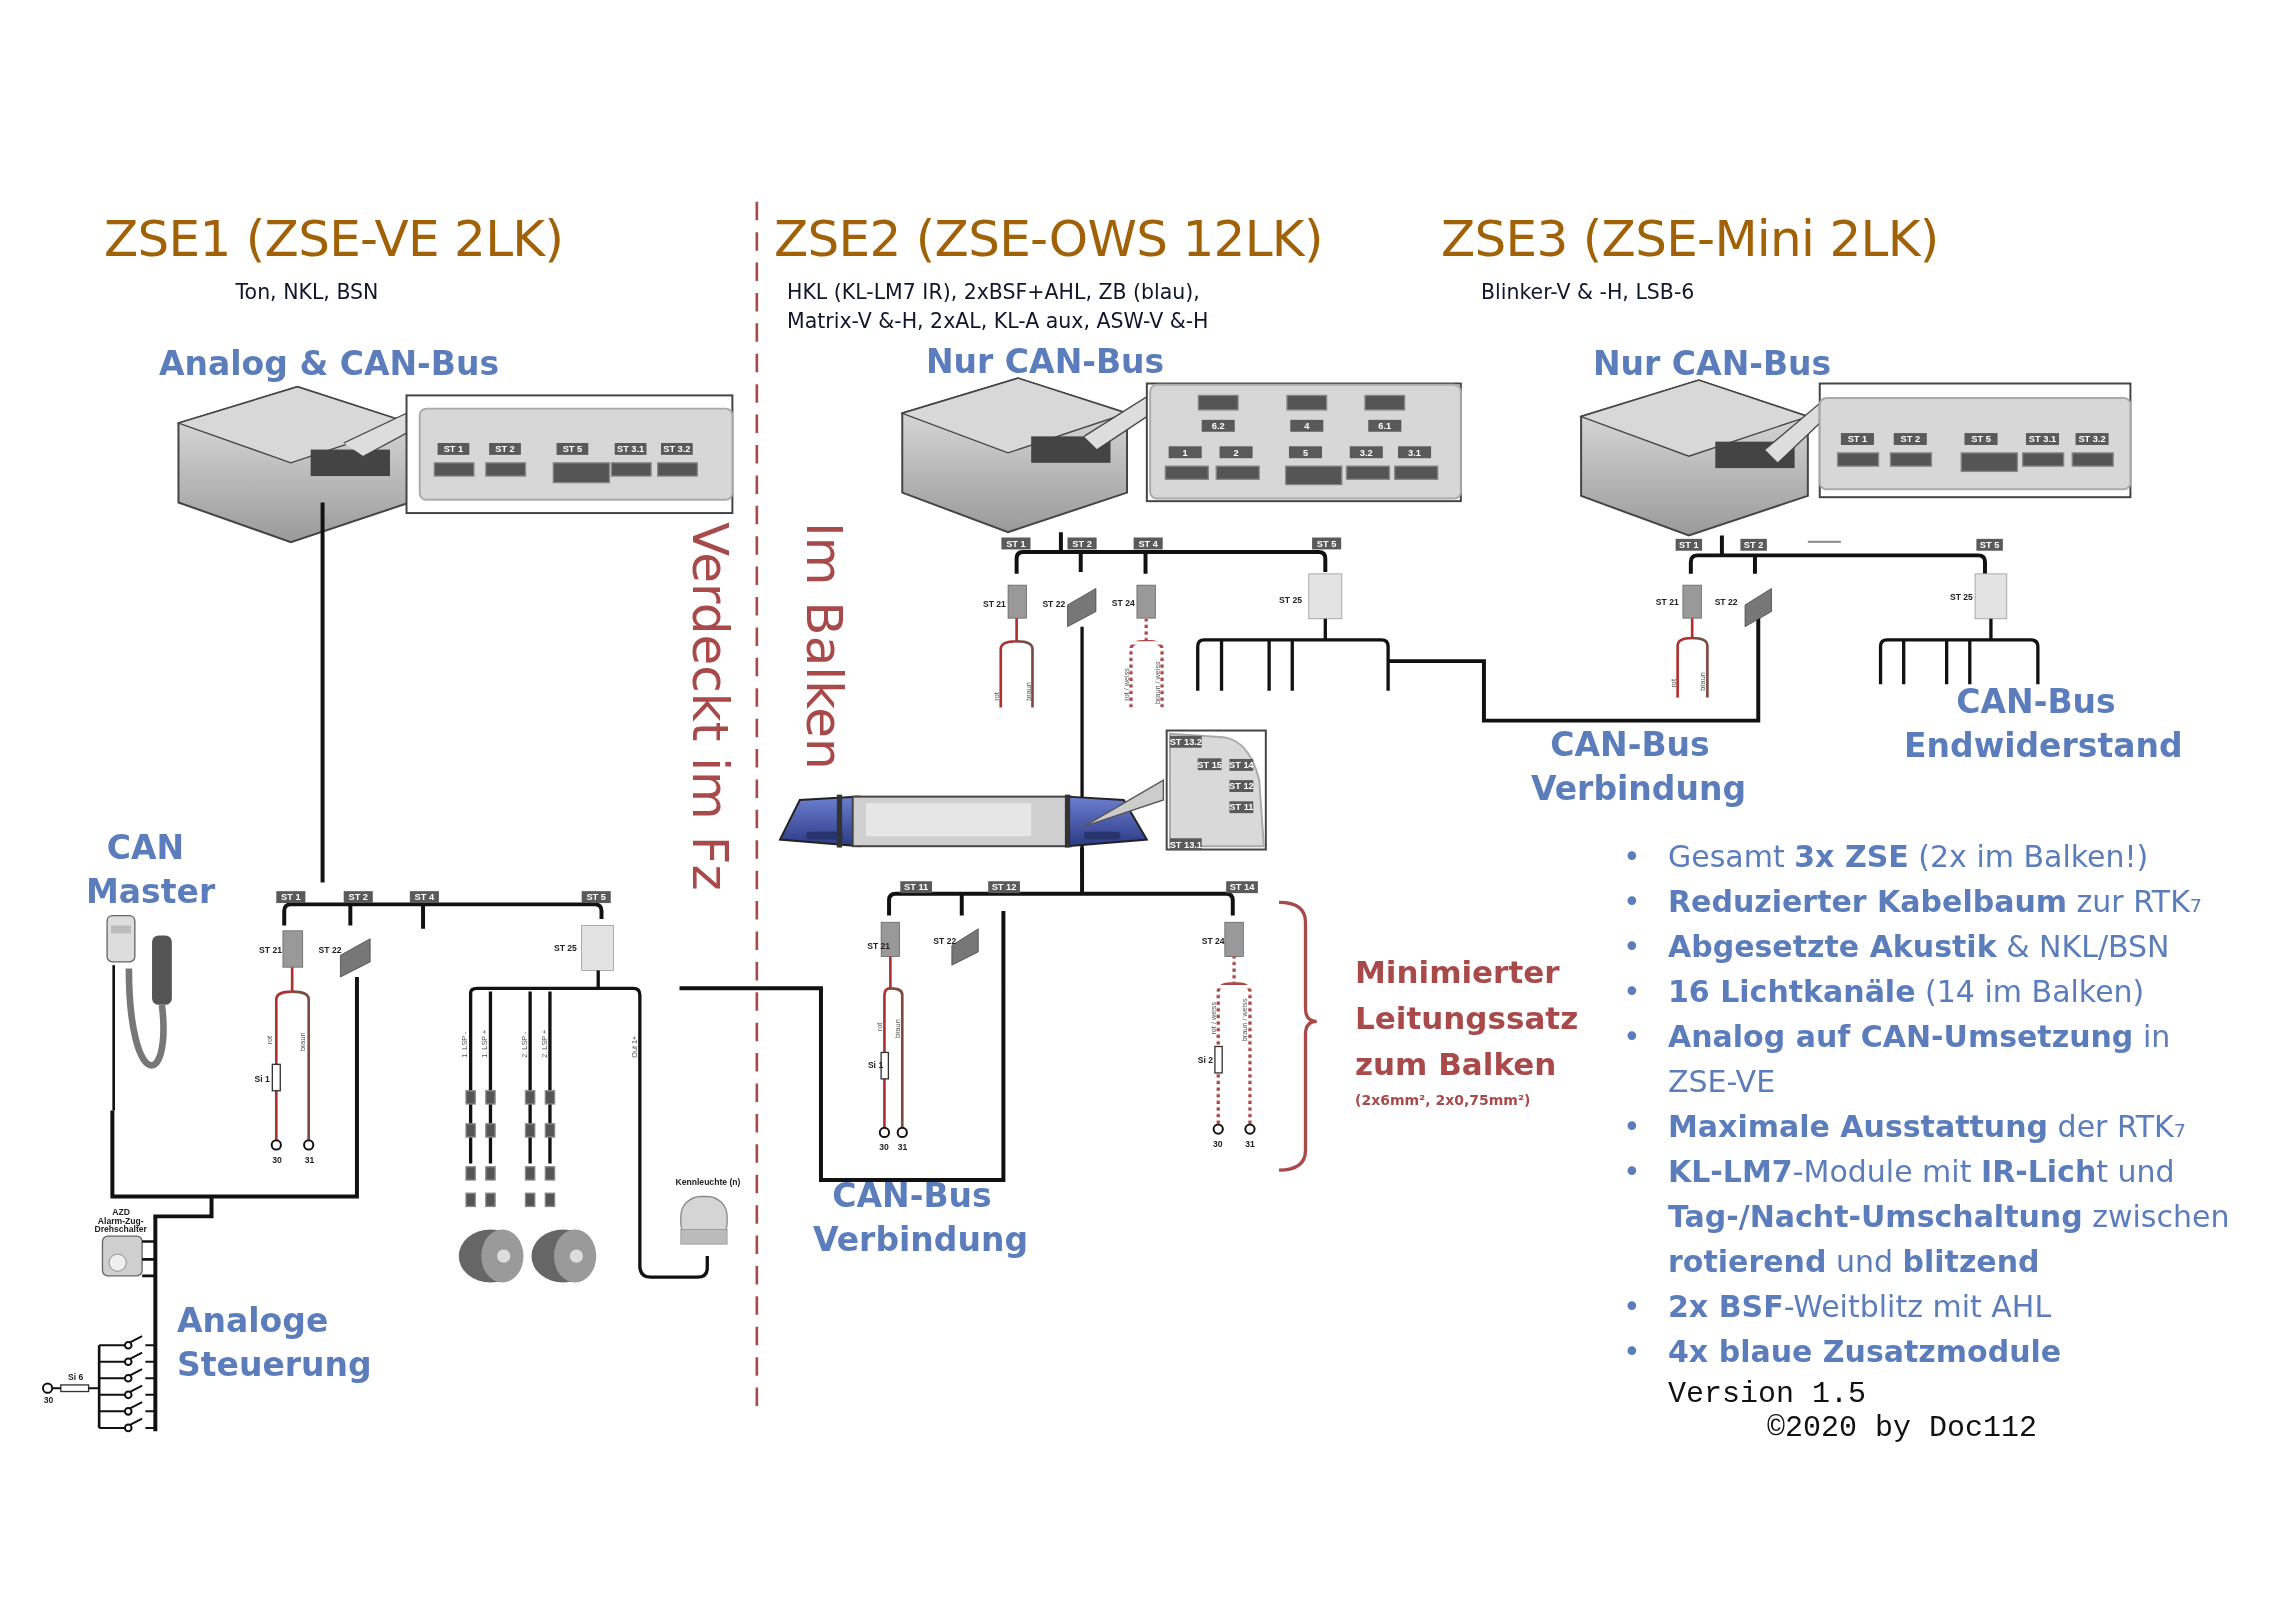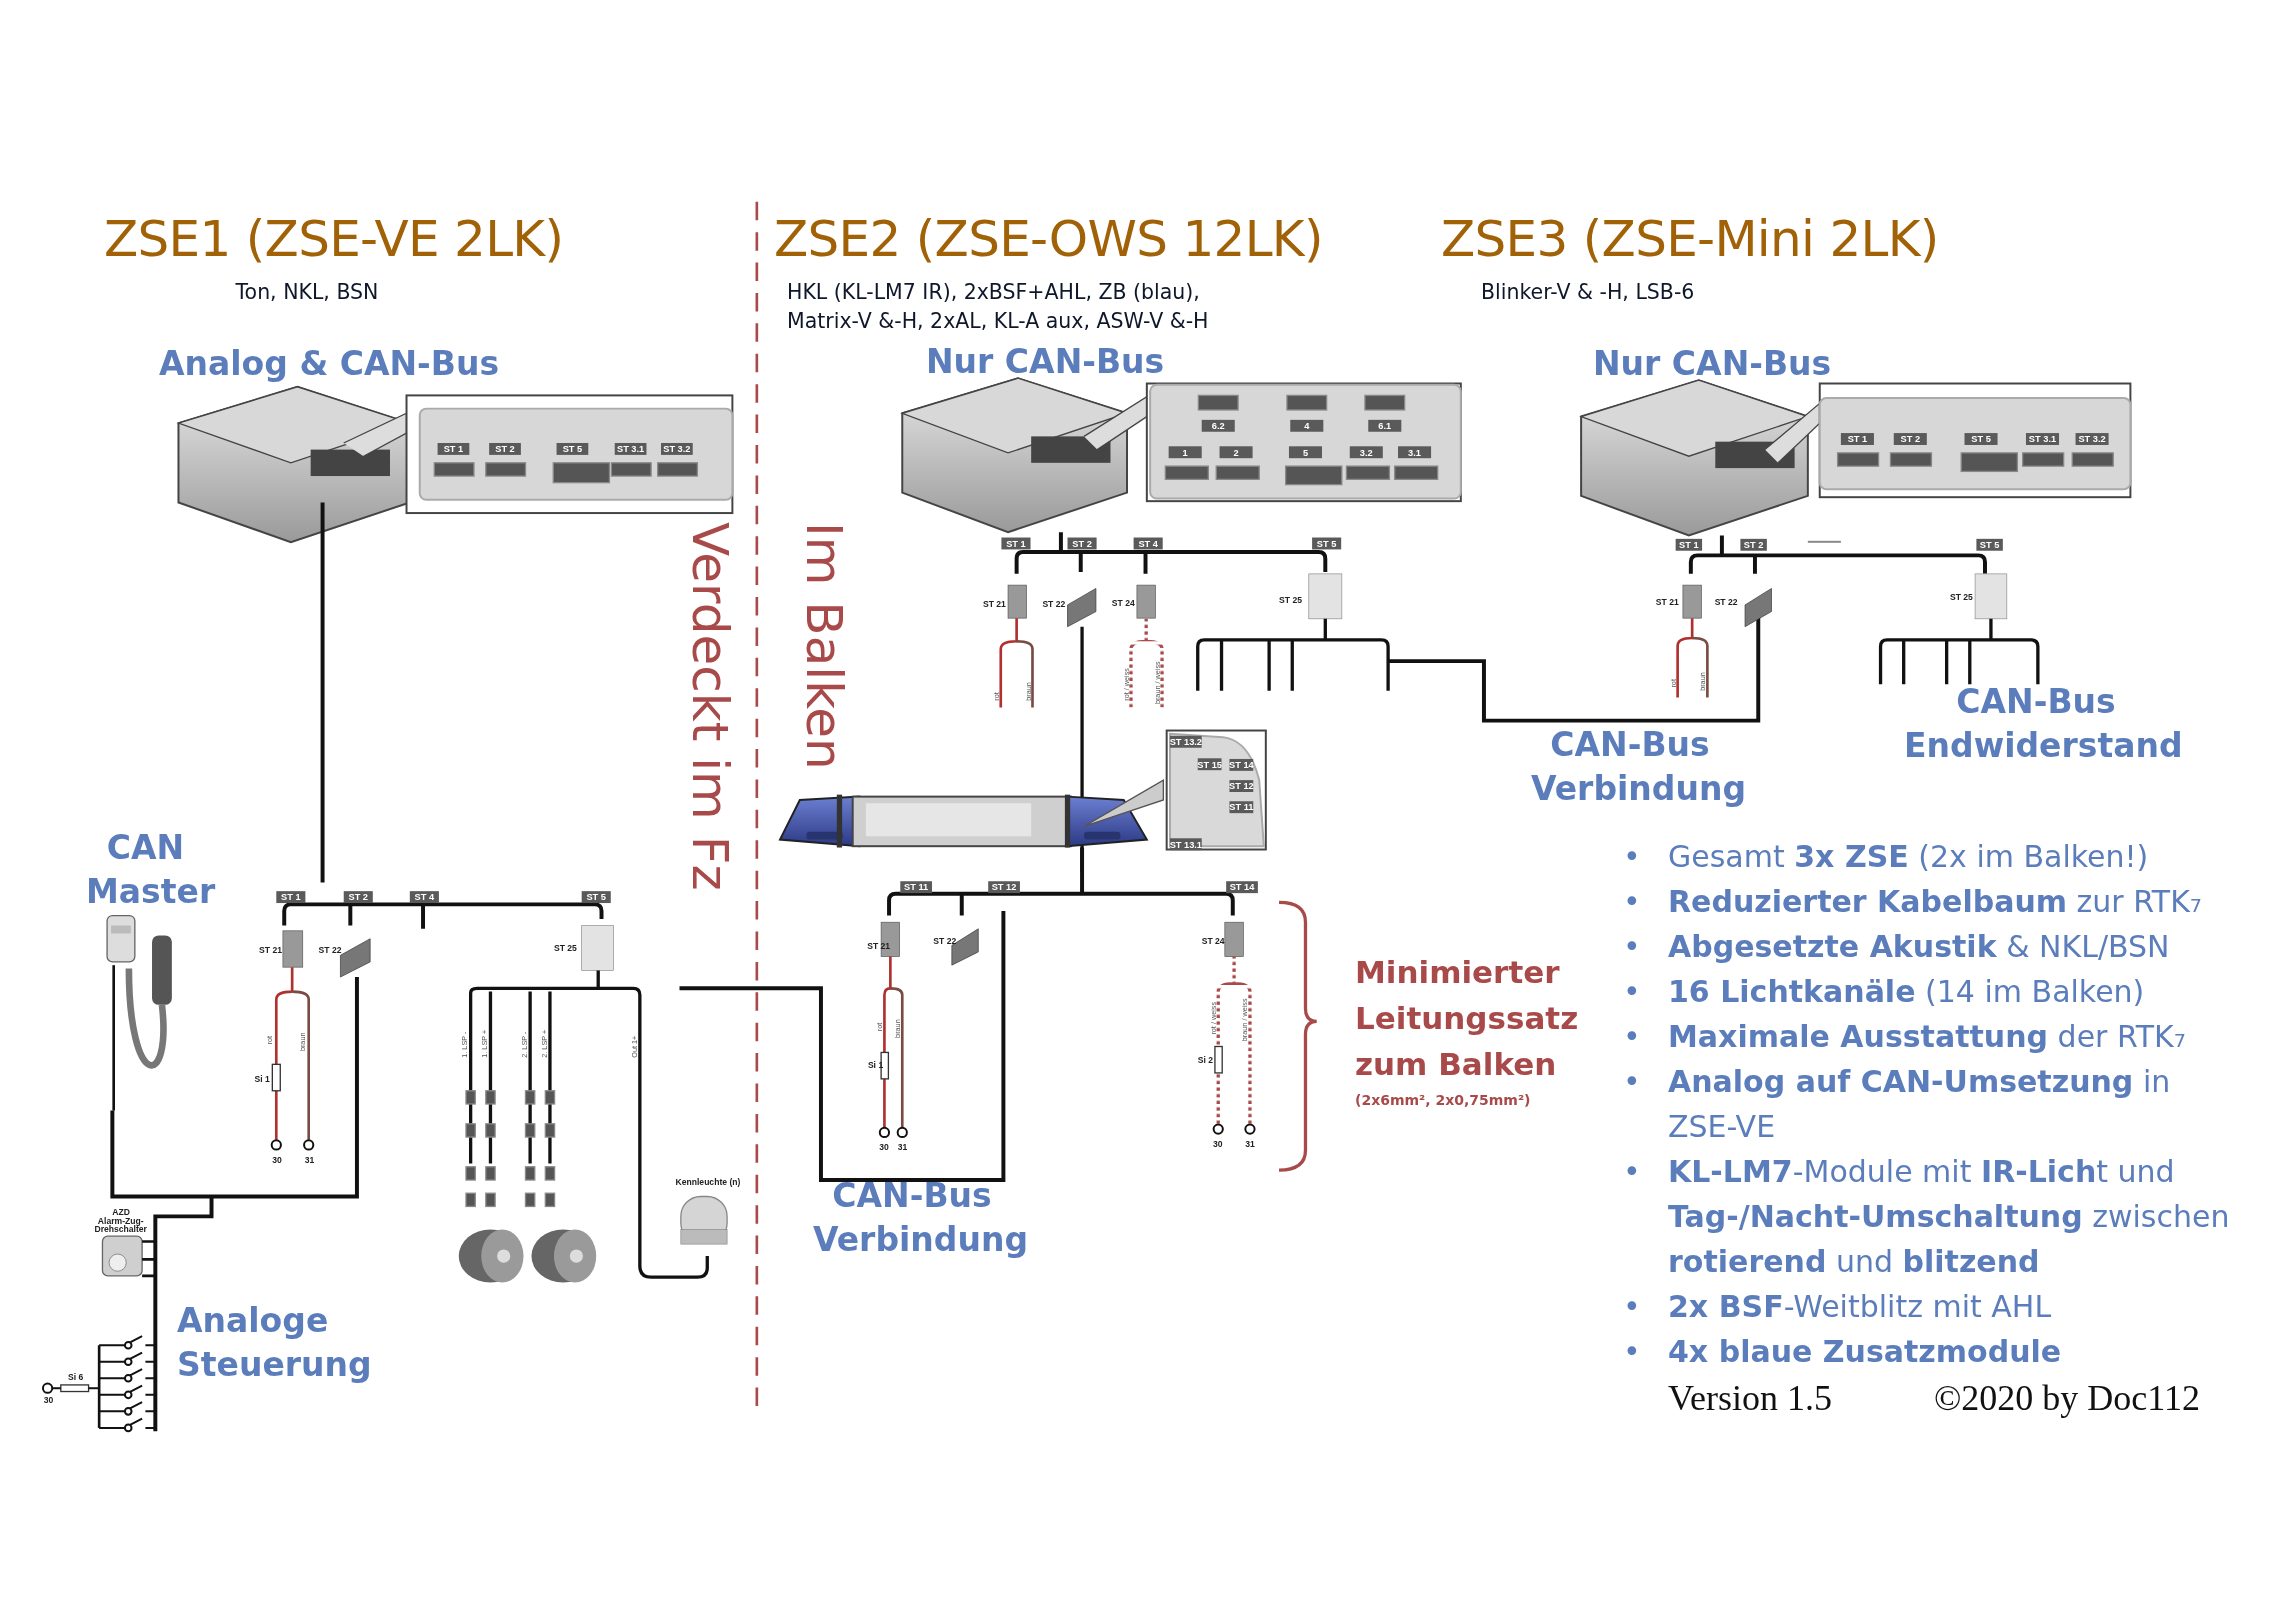--- a/index.html
+++ b/index.html
@@ -12,21 +12,21 @@
   .lbl-blue{font-size:33px;line-height:44px;text-align:center;white-space:nowrap;}
   .vert{writing-mode:vertical-rl;font-size:50px;white-space:nowrap;}
   svg{position:absolute;left:0;top:0;}
   .stlbl{font-family:"Liberation Sans",sans-serif;font-weight:bold;font-size:14px;fill:#fff;text-anchor:middle;}
   .small{font-family:"Liberation Sans",sans-serif;font-weight:bold;font-size:13px;fill:#222;}
   .tiny{font-family:"Liberation Sans",sans-serif;font-size:11px;fill:#555;}
   ul.bul{list-style:none;margin:0;padding:0;}
   ul.bul li{position:relative;padding-left:45px;font-family:"DejaVu Sans",sans-serif;font-size:30px;line-height:45px;color:#5b7dbb;}
   ul.bul li:before{content:"•";position:absolute;left:0;top:0;}
   ul.bul b{font-weight:bold;}
-  .foot{font-family:Liberation Serif, serif;font-size:36px;color:#111;white-space:nowrap;}
+  .foot{font-family:Liberation Mono, monospace;font-size:30px;color:#111;white-space:nowrap;}
 </style>
 </head>
 <body>
 
 <svg width="2295" height="1623" viewBox="0 0 3472 2455">
   <defs>
     <linearGradient id="gbox" x1="0" y1="0" x2="0" y2="1">
       <stop offset="0" stop-color="#e6e6e6"></stop>
         <stop offset="1" stop-color="#9a9a9a"></stop>
     </linearGradient>
@@ -521,22 +521,22 @@
   <div>zum Balken</div>
   <div style="font-size:14px;line-height:26.4px;">(2x6mm², 2x0,75mm²)</div>
 </div>
 
 <div class="abs" style="left:1623px;top:834px;width:608px;">
   <ul class="bul" id="features">
       <li><span>Gesamt </span><b>3x ZSE</b><span> (2x im Balken!)</span></li>
       <li><b>Reduzierter Kabelbaum</b><span> zur RTK₇</span></li>
       <li><b>Abgesetzte Akustik</b><span> &amp; NKL/BSN</span></li>
       <li><b>16 Lichtkanäle</b><span> (14 im Balken)</span></li>
+      <li><b>Analog auf CAN-Umsetzung</b><span> in ZSE-VE</span></li>
       <li><b>Maximale Ausstattung</b><span> der RTK₇</span></li>
-      <li><b>Analog auf CAN-Umsetzung</b><span> in ZSE-VE</span></li>
       <li><b>KL-LM7</b><span>-Module mit </span><b>IR-Lich</b><span>t und </span><b>Tag-/Nacht-Umschaltung</b><span> zwischen </span><b>rotierend</b><span> und </span><b>blitzend</b></li>
       <li><b>2x BSF</b><span>-Weitblitz mit AHL</span></li>
       <li><b>4x blaue Zusatzmodule</b></li>
     </ul>
   <div style="margin-left:45px;margin-top:2.6px;">
     <span class="foot">Version 1.5</span>
     <span class="foot" style="margin-left:99px;">©2020 by Doc112</span>
   </div>
 </div>
 

